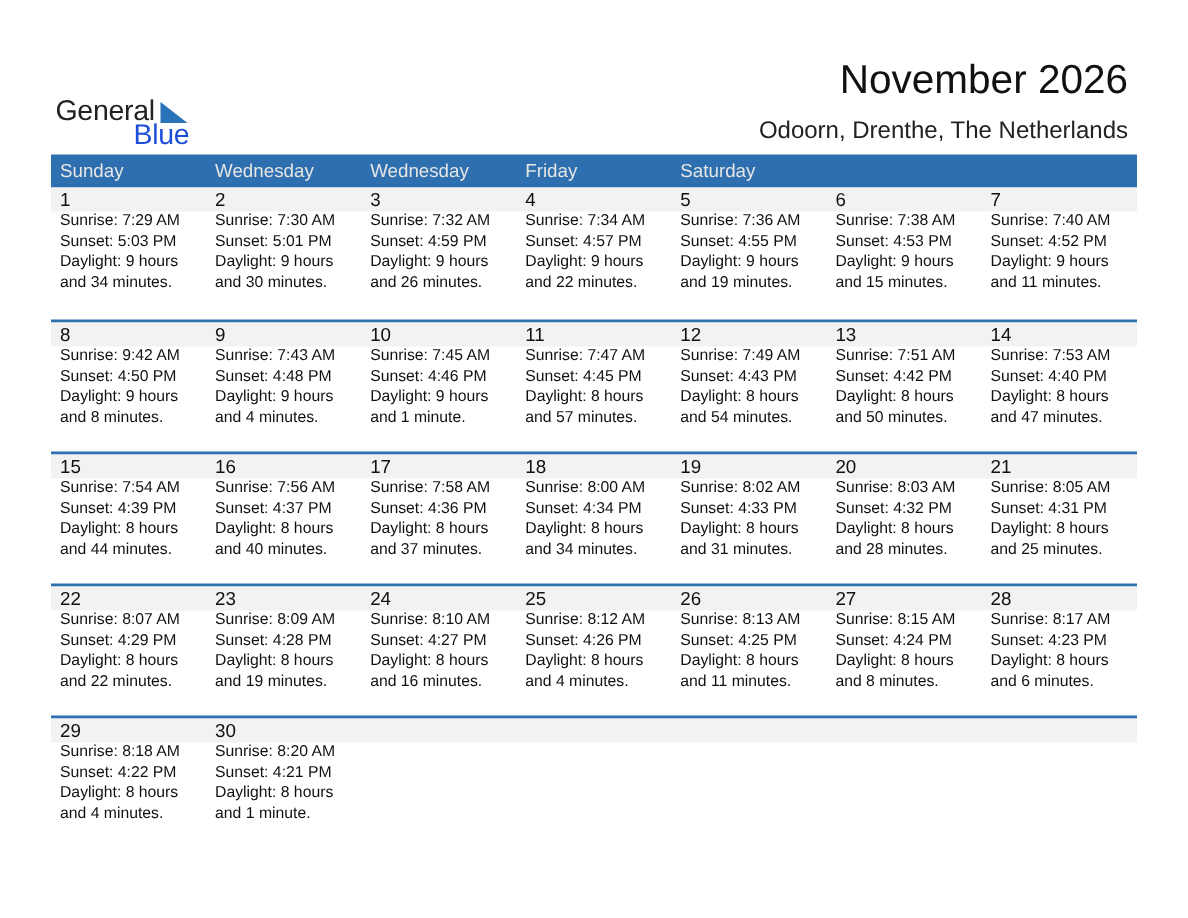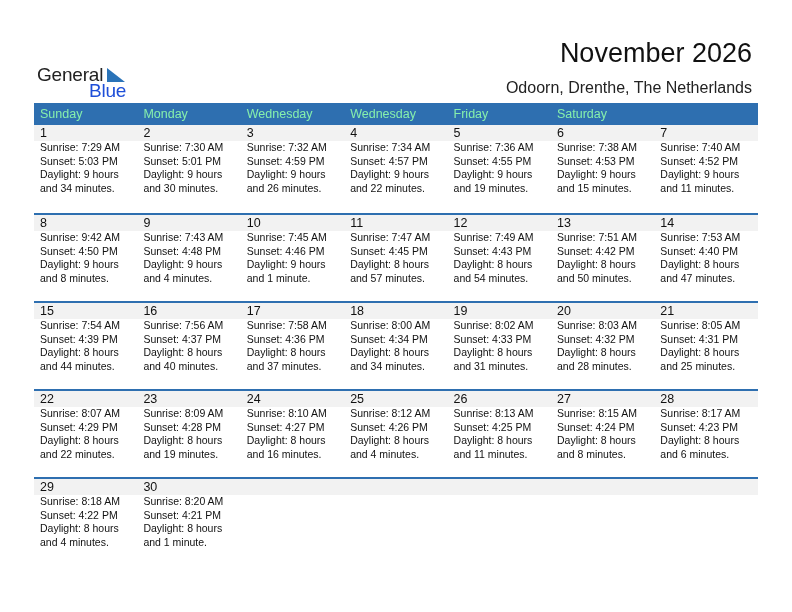--- a/index.html
+++ b/index.html
@@ -7,21 +7,21 @@
            font-family: "Liberation Sans", sans-serif; color: #111; }
     .logo { position: absolute; left: 37px; top: 44px; width: 100px; height: 36px; margin-top: 20px; }
     .logo .general { position: absolute; left: 0; top: 0; font-size: 19px; color: #222; letter-spacing: -0.2px; }
     .logo .blue { position: absolute; left: 52px; top: 16px; font-size: 19px; color: #1d4ed8; letter-spacing: -0.2px; }
     .logo .tri { position: absolute; left: 70px; top: 4px; width: 0; height: 0;
                  border-left: 18px solid transparent; border-bottom: 14px solid #2a73b8; transform: scaleX(-1); }
     .title { position: absolute; right: 40px; top: 38px; font-size: 27px; color: #111; }
     .subtitle { position: absolute; right: 40px; top: 79px; font-size: 16px; color: #222; }
     .cal { position: absolute; left: 34px; top: 103px; width: 724px; }
     .head-row { display: flex; background: #2e6fb0; height: 22px; }
-    .head-cell { width: 103.4px; color: #86efac; font-size: 12.5px; padding-left: 6px; box-sizing: border-box; line-height: 22px; }
+    .head-cell { width: 103.4px; color: #e5e5e5; font-size: 12.5px; padding-left: 6px; box-sizing: border-box; line-height: 22px; }
     .week { border-top: 2px solid #2e6fb0; height: 88px; box-sizing: border-box; position: relative; }
     .week.first { border-top: none; height: 88px; }
     .week .band { position: absolute; left: 0; right: 0; top: 0; height: 16px; background: #f2f2f2; }
     .week-cells { position: relative; display: flex; }
     .day { width: 103.4px; padding-left: 6px; box-sizing: border-box; }
     .day .num { font-size: 12.5px; line-height: 16px; height: 16px; color: #111; }
     .day .info { font-size: 10.5px; line-height: 13.5px; color: #111; white-space: nowrap; }
   </style>
 </head>
 <body>
@@ -31,21 +31,20 @@
   <span class="tri"></span>
   <span class="blue">Blue</span>
 </div>
 
 <div class="title">November 2026</div>
 <div class="subtitle">Odoorn, Drenthe, The Netherlands</div>
 
 <div class="cal">
   <div class="head-row">
     <div class="head-cell">Sunday</div>
-    <div class="head-cell">Monday</div>
     <div class="head-cell">Wednesday</div>
     <div class="head-cell">Wednesday</div>
     <div class="head-cell">Friday</div>
     <div class="head-cell">Saturday</div>
   </div>
   <div id="weeks">
       <div class="week first">
         <div class="band"></div>
         <div class="week-cells">
           <div class="day">

